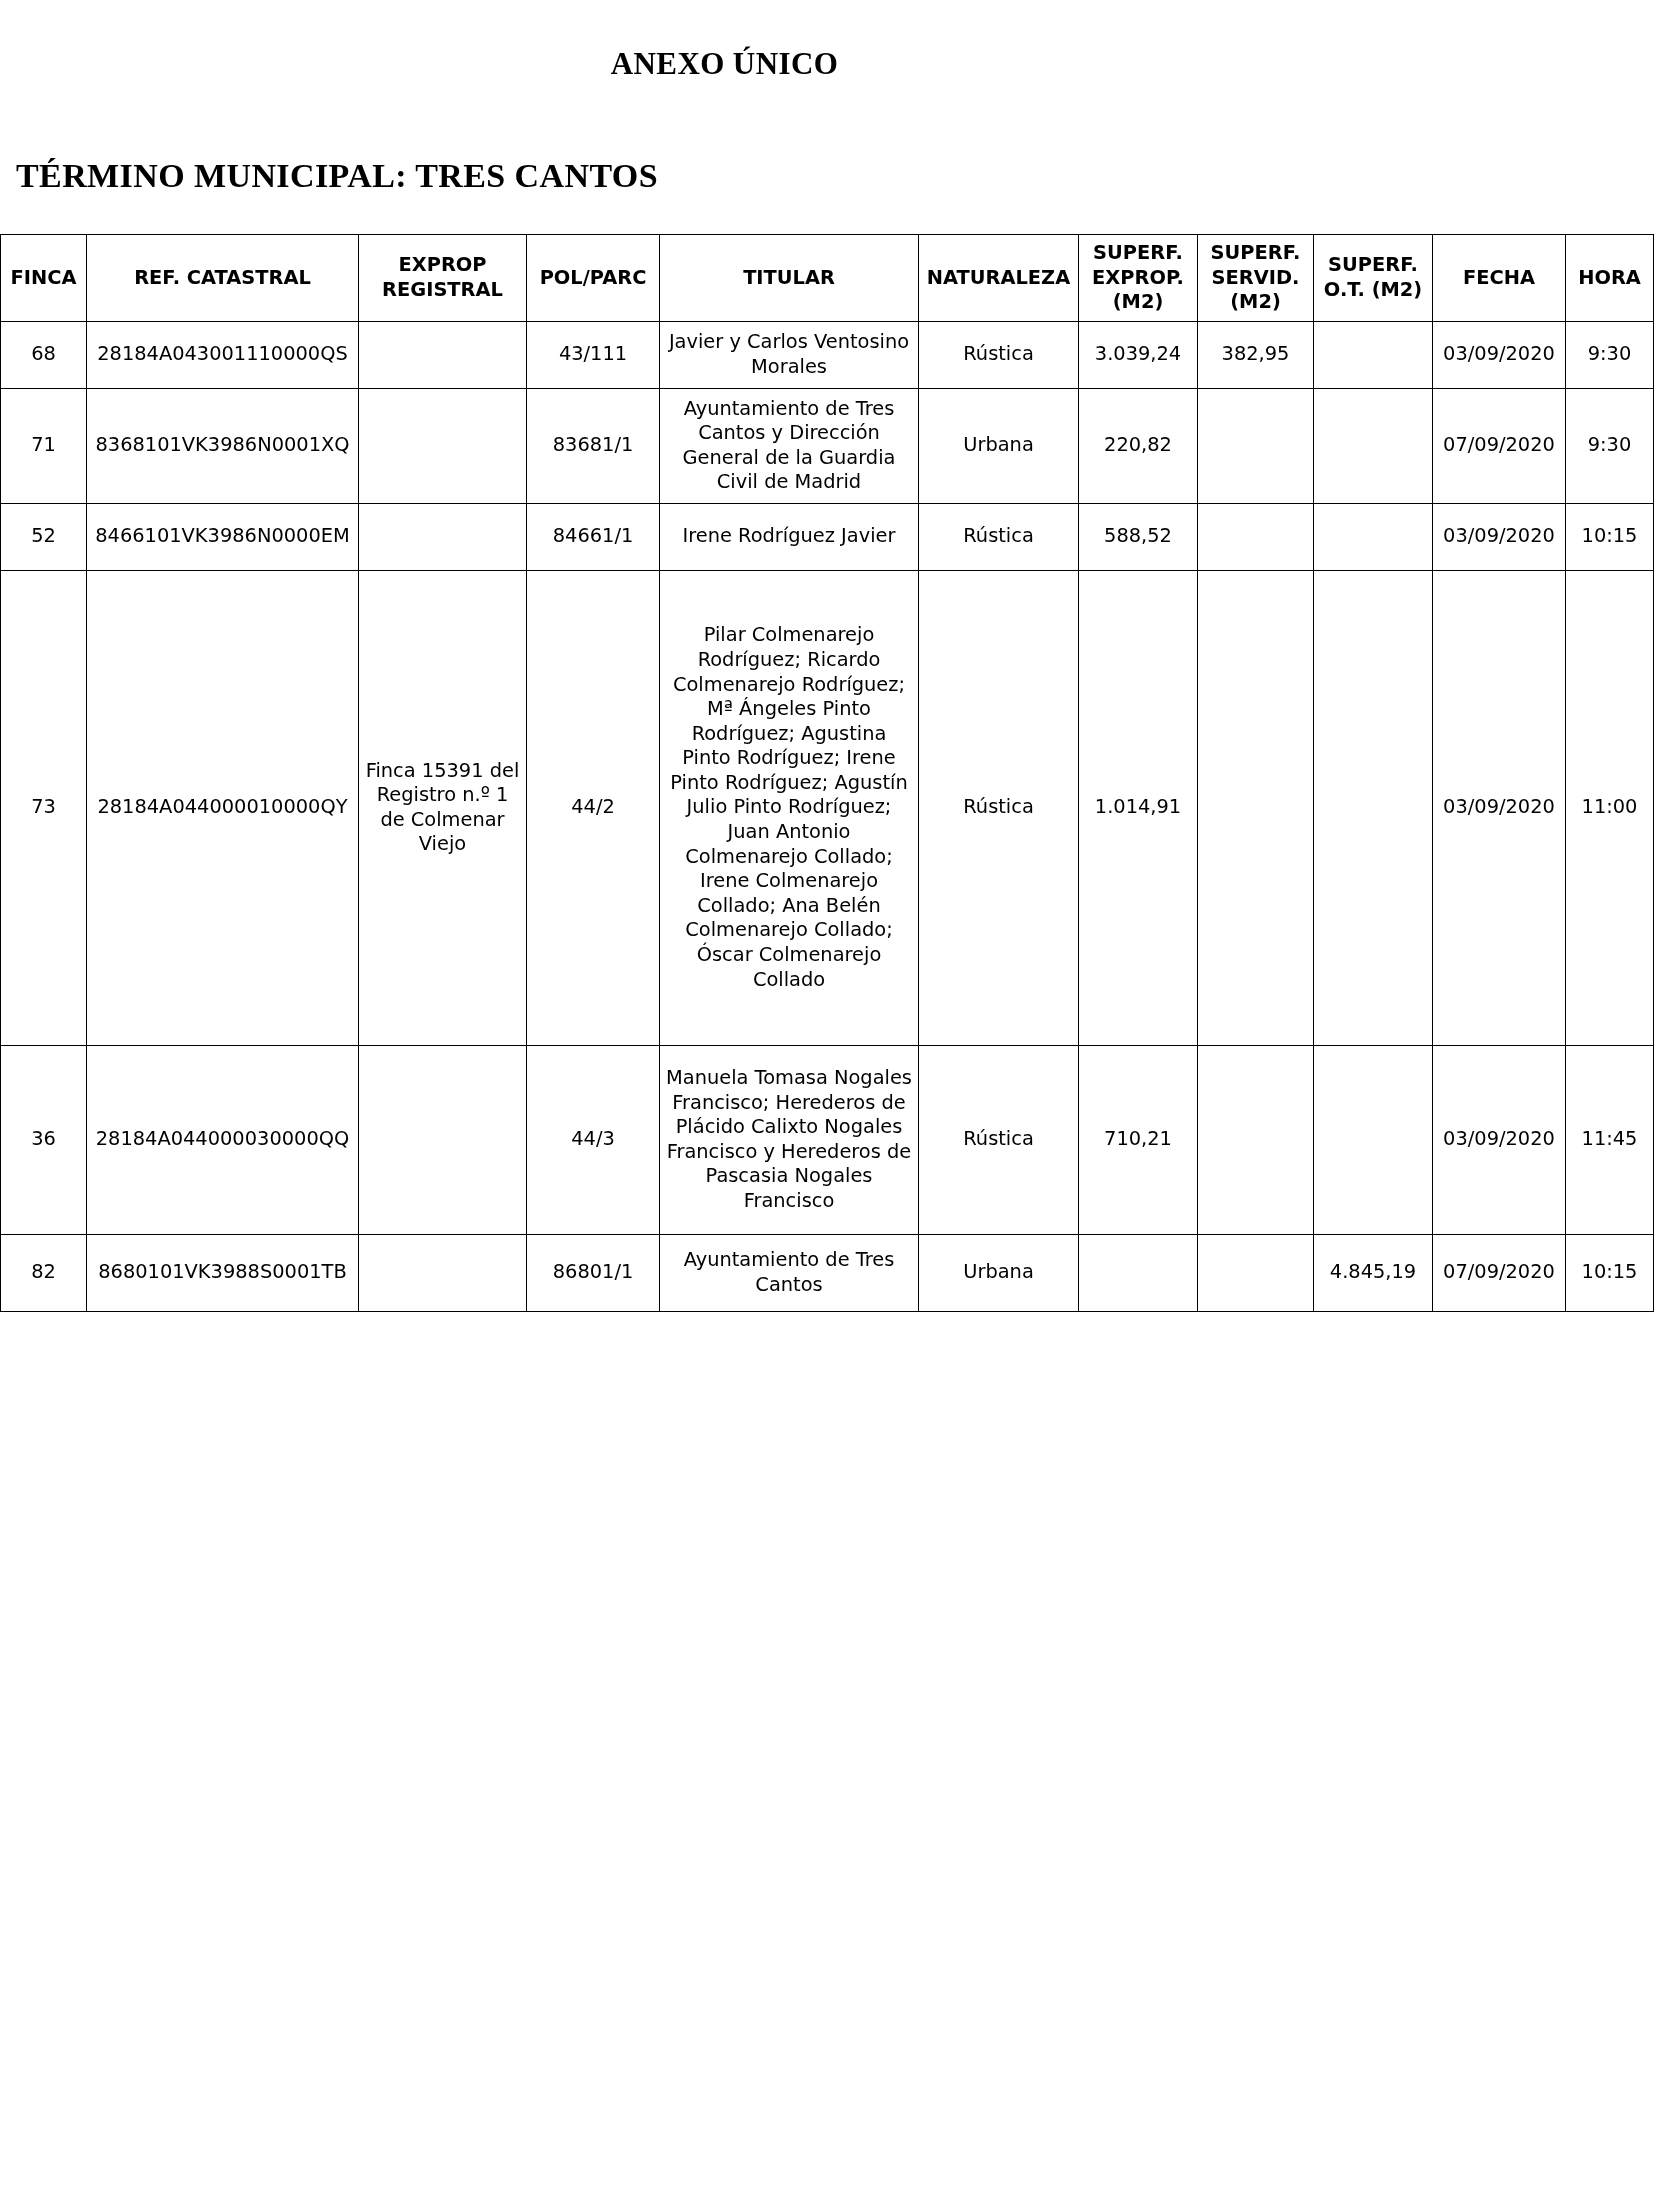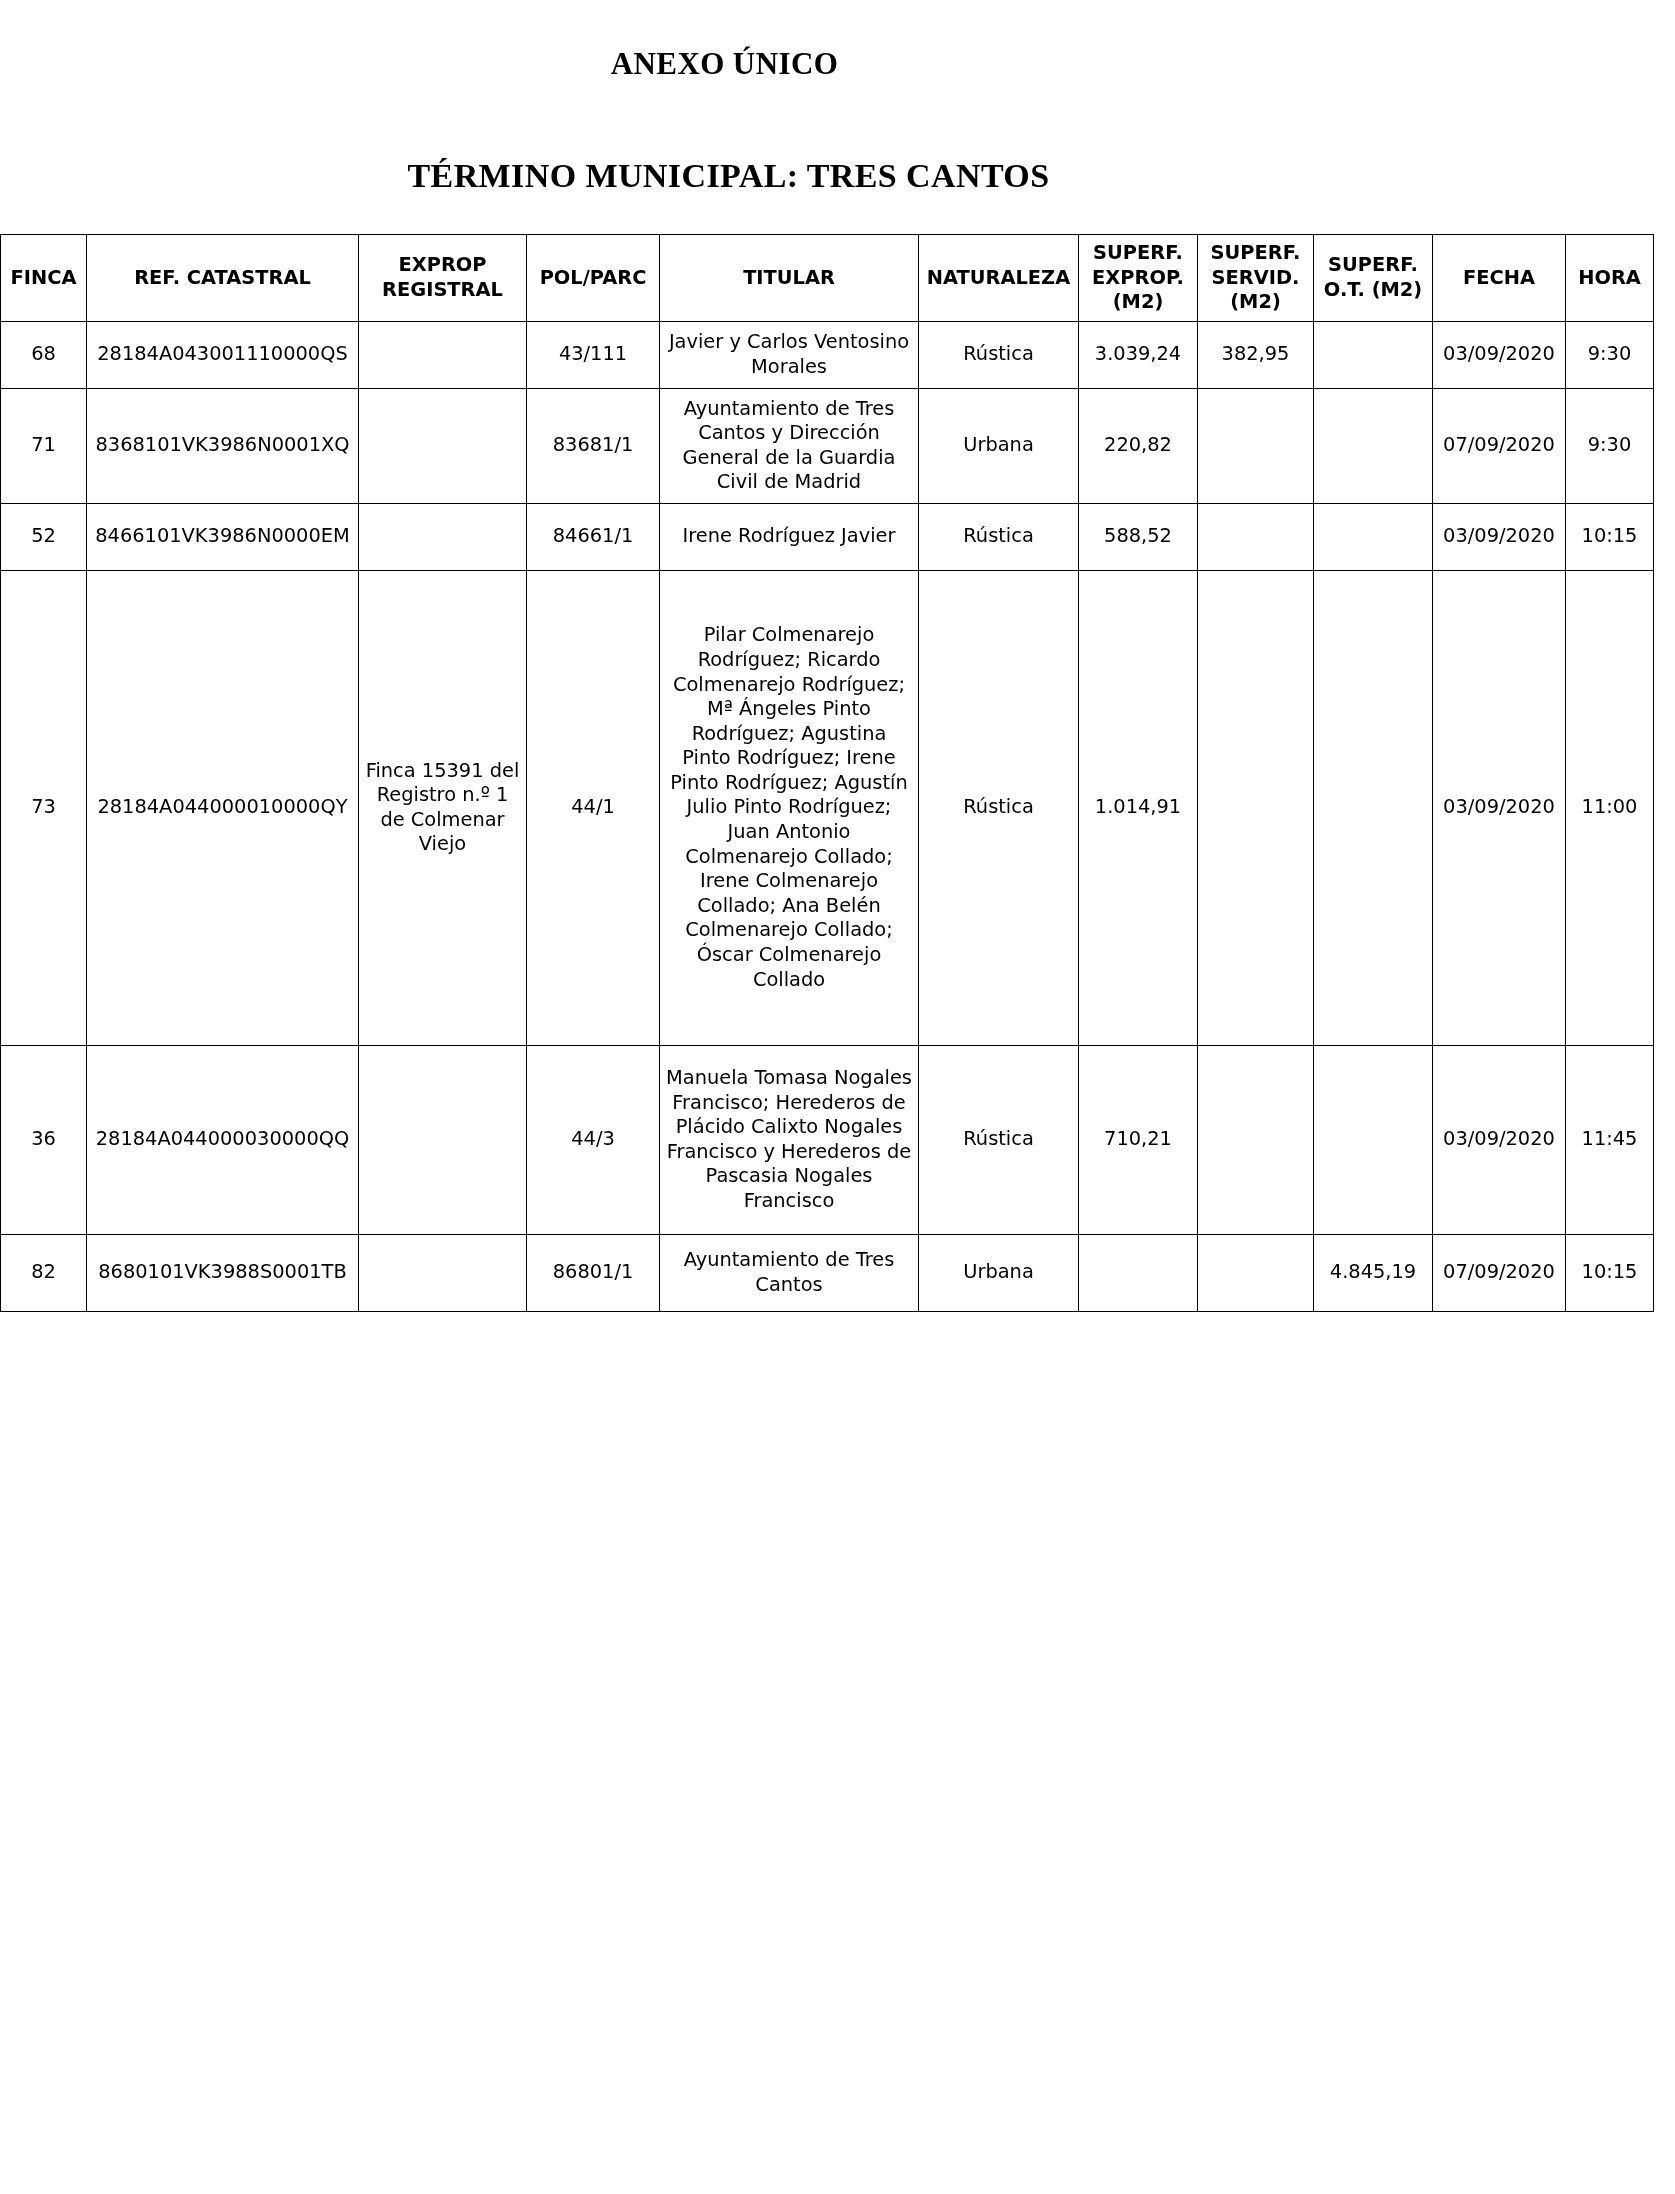--- a/index.html
+++ b/index.html
@@ -23,22 +23,22 @@
     font-weight: bold;
     font-size: 31px;
     text-align: center;
     margin: 0;
     letter-spacing: 0.4px;
   }
   h2.doc-subtitle {
     font-family: "Liberation Serif", serif;
     font-weight: bold;
     font-size: 34px;
-    text-align: center;
-    margin: 75px 0 39px 8px;
+    text-align: left;
+    margin: 75px 0 39px 16px;
     letter-spacing: 0.4px;
   }
   table.anexo {
     border-collapse: collapse;
     table-layout: fixed;
     margin: 0 auto;
     width: 1653px;
     font-size: 19.4px;
     line-height: 24.6px;
     color: #000;
@@ -152,21 +152,21 @@
         <td>588,52</td>
         <td></td>
         <td></td>
         <td>03/09/2020</td>
         <td>10:15</td>
       </tr>
       <tr class="h-r3">
         <td>73</td>
         <td>28184A044000010000QY</td>
         <td>Finca 15391 del Registro n.º 1 de Colmenar Viejo</td>
-        <td>44/1</td>
+        <td>44/2</td>
         <td>Pilar Colmenarejo Rodríguez; Ricardo Colmenarejo Rodríguez; Mª Ángeles Pinto Rodríguez; Agustina Pinto Rodríguez; Irene Pinto Rodríguez; Agustín Julio Pinto Rodríguez; Juan Antonio Colmenarejo Collado; Irene Colmenarejo Collado; Ana Belén Colmenarejo Collado; Óscar Colmenarejo Collado</td>
         <td>Rústica</td>
         <td>1.014,91</td>
         <td></td>
         <td></td>
         <td>03/09/2020</td>
         <td>11:00</td>
       </tr>
       <tr class="h-r4">
         <td>36</td>

